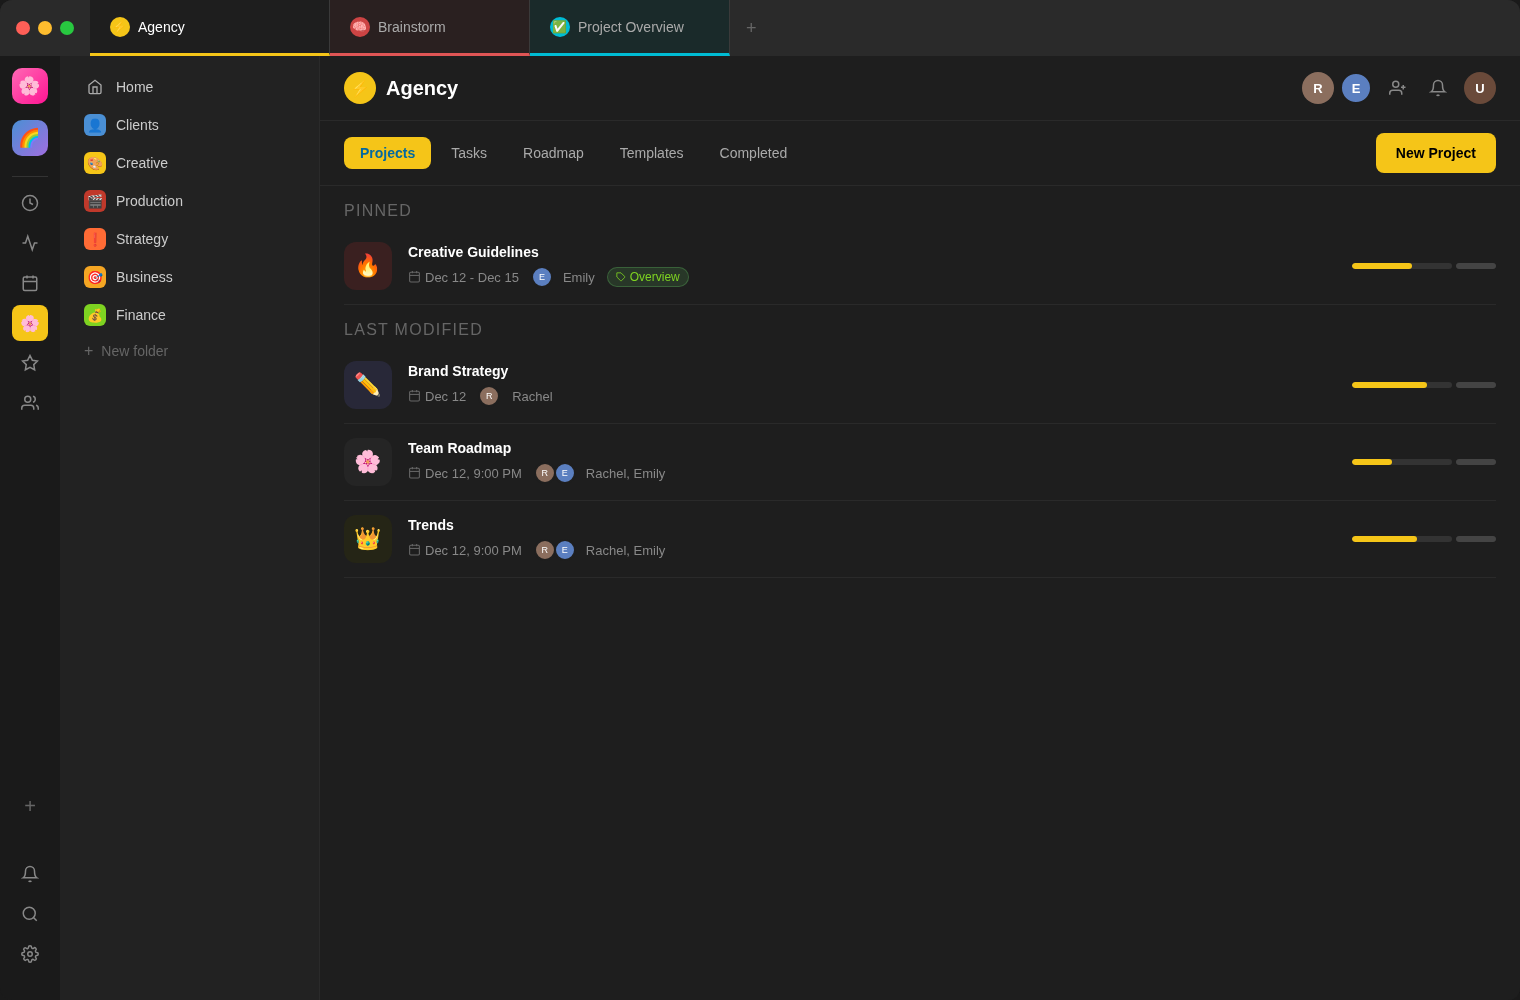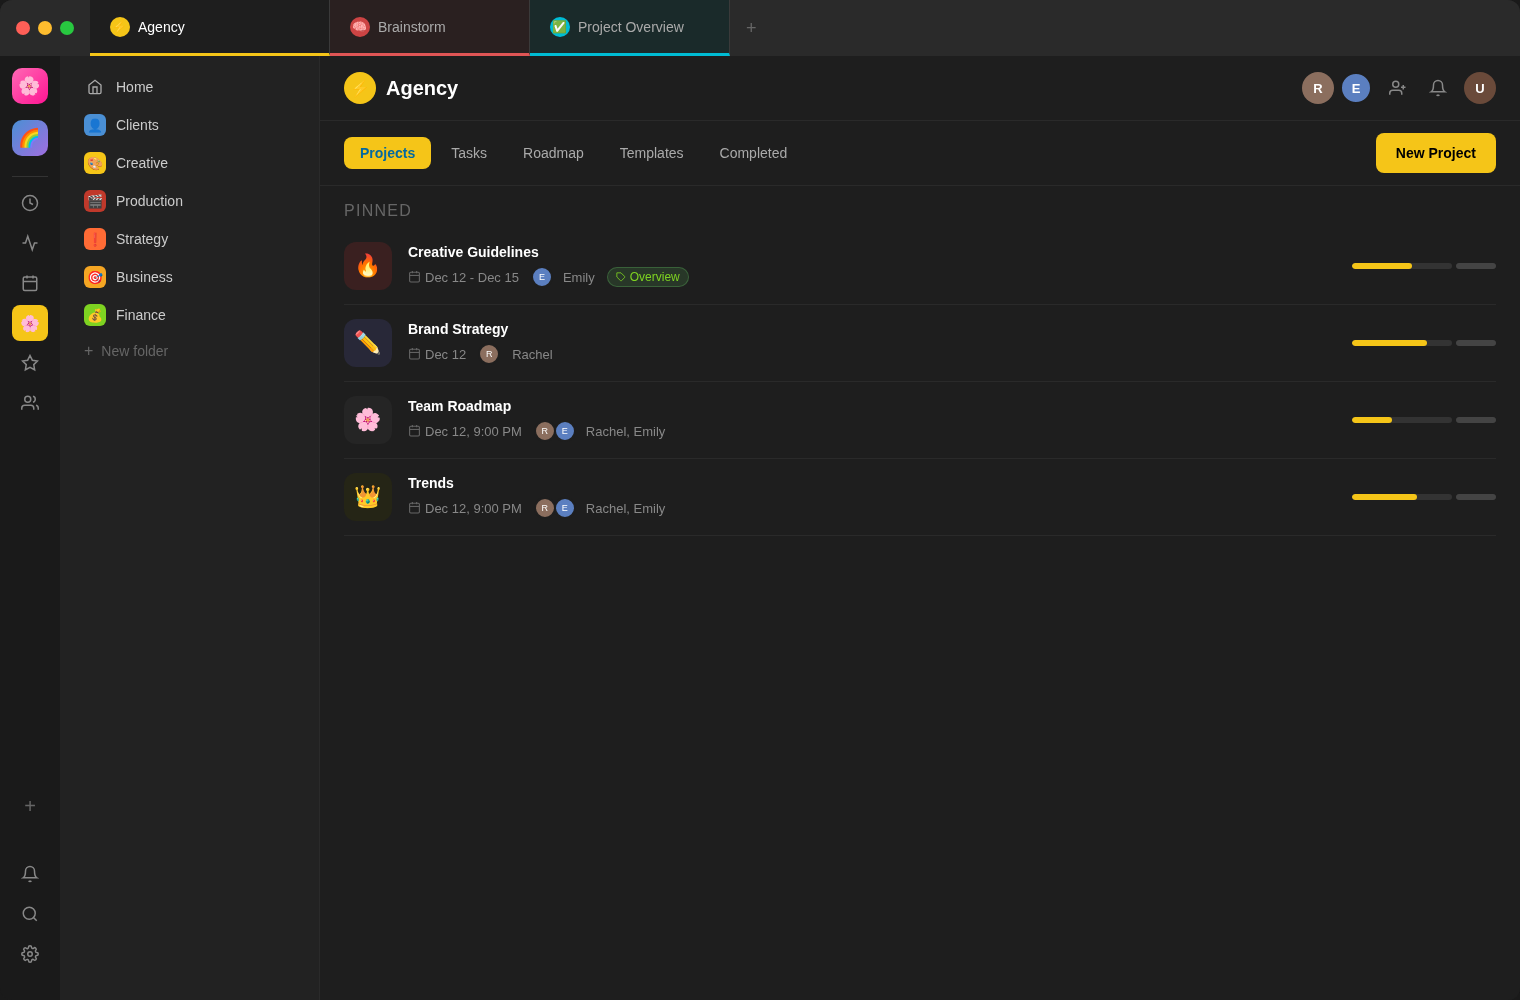--- a/index.html
+++ b/index.html
@@ -618,20 +618,21 @@
           <div style="display:flex; align-items:center; gap:4px; min-width:120px; justify-content:flex-end;">
             <div class="progress-bar-container">
               <div class="progress-bar" style="width:60%; background:#f5c518;"></div>
             </div>
             <div class="progress-bar-container" style="width:40px;">
               <div class="progress-bar" style="width:100%; background:#444;"></div>
             </div>
           </div>
         </div>
 
+        <div class="section-label" style="margin-top:16px;">LAST MODIFIED</div>
 
         <div class="project-item">
           <div class="project-icon" style="background:#282838;">✏️</div>
           <div class="project-info">
             <div class="project-name">Brand Strategy</div>
             <div class="project-meta">
               <div class="meta-item">
                 <svg width="13" height="13" viewBox="0 0 24 24" fill="none" stroke="#666" stroke-width="2">
                   <rect x="3" y="4" width="18" height="18" rx="2"></rect>
                     <line x1="16" y1="2" x2="16" y2="6"></line>

